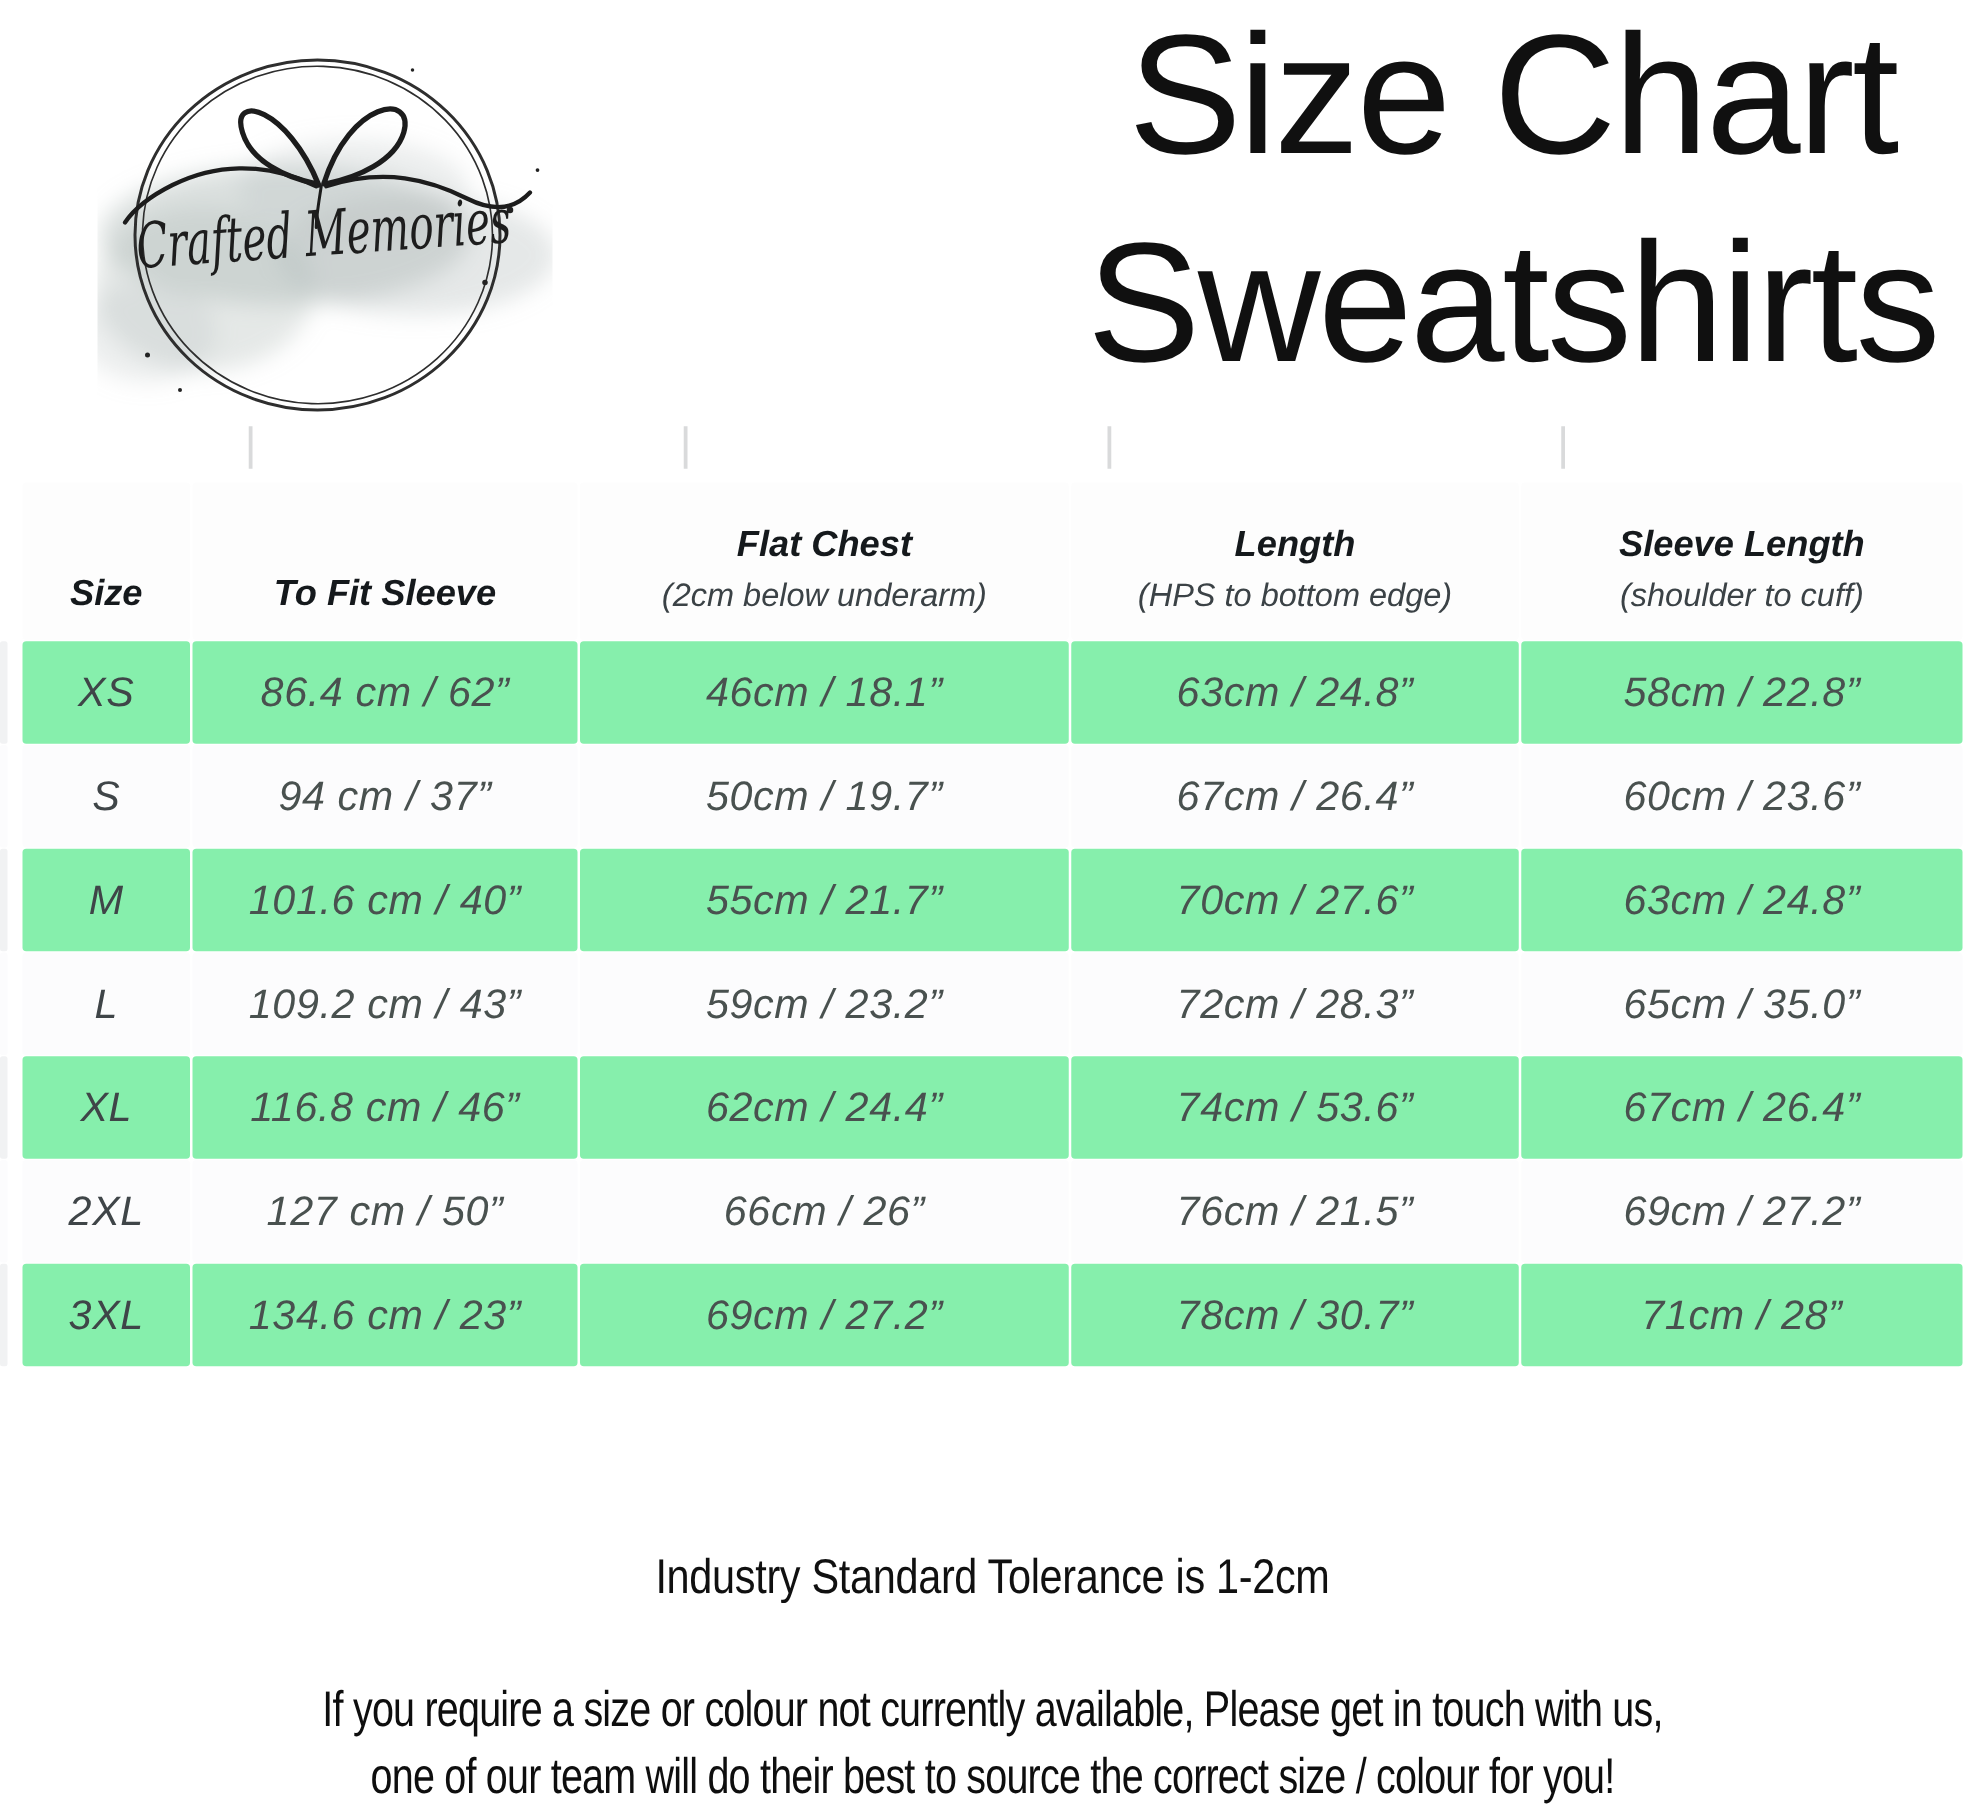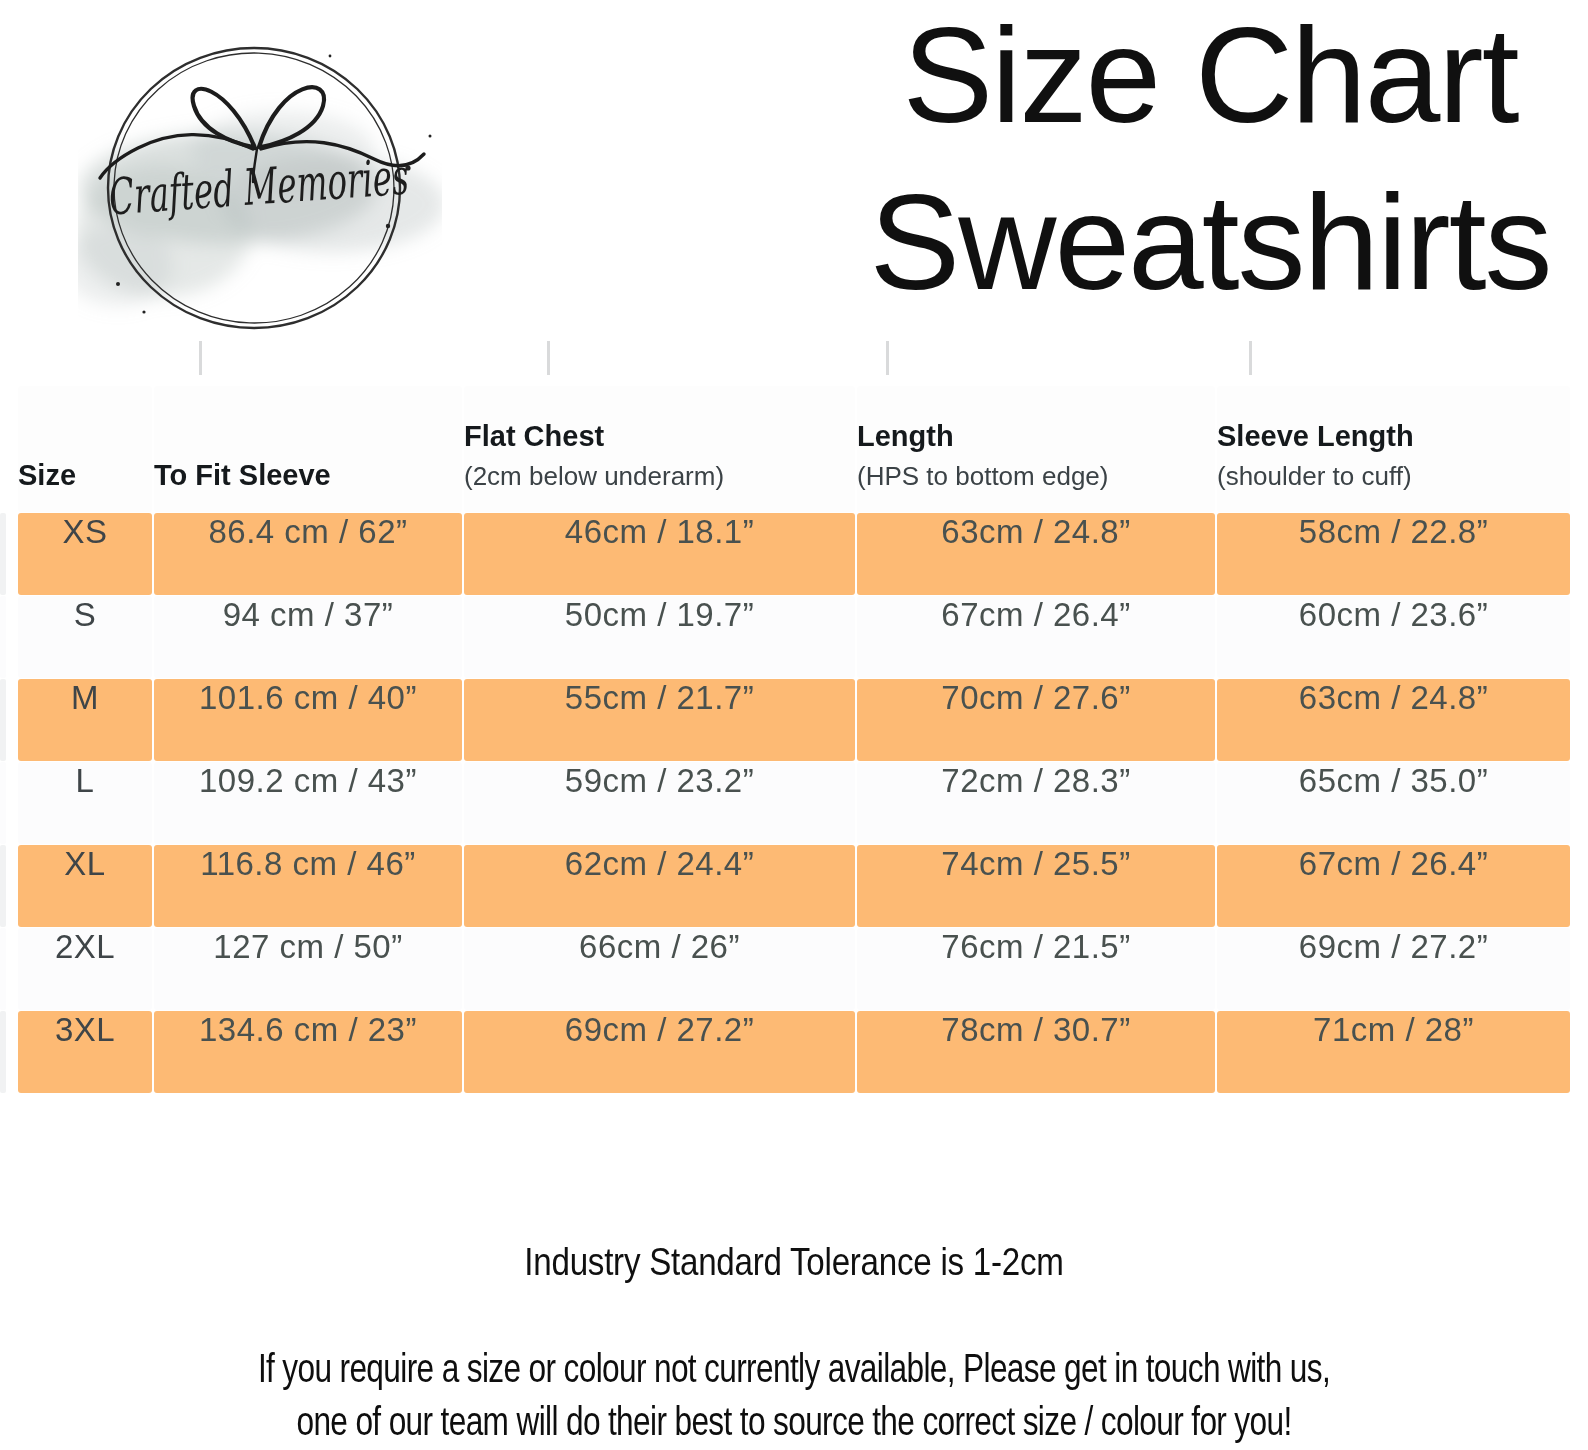--- a/index.html
+++ b/index.html
@@ -21,31 +21,31 @@
   .tick{position:absolute;top:341px;width:3px;height:34px;background:#d2d4d5;opacity:.85;}
   
   .tbl{
     position:absolute;left:18px;top:386px;width:1552px;
     display:grid;
     grid-template-columns:134px 308px 391px 358px 353px;
     grid-template-rows:126px repeat(7,82px);
     column-gap:2px;row-gap:1px;
   }
   .cell{
-    display:flex;align-items:flex-start;justify-content:center;
+    display:flex;align-items:center;justify-content:center;
     border-radius:3px;color:#49514f;
-    font-size:33px;letter-spacing:.5px;
+    font-size:33px;letter-spacing:.5px;font-style:italic;
   }
   .cell.head{
     flex-direction:column;justify-content:flex-end;
     background:#fdfdfd;padding-bottom:20px;box-sizing:border-box;
   }
   .hlabel{font-weight:bold;font-size:29px;color:#15191c;letter-spacing:0;}
   .hsub{font-size:26px;color:#3b4246;letter-spacing:0;margin-top:8px;}
-  .r-odd{background:#fdba74;}
+  .r-odd{background:#86efac;}
   .r-even{background:#fcfcfd;}
   .sizecol{color:#3f4548;}
   
   .sliver{position:absolute;left:0;top:513px;width:6px;}
   .sliver div{height:82px;margin-bottom:1px;border-radius:2px;}
   
   .note-tolerance{
     position:absolute;left:0;top:1240px;width:1588px;text-align:center;
     font-size:39px;line-height:44px;color:#101010;letter-spacing:-.3px;
     transform:scaleX(.85);transform-origin:50% 50%;white-space:nowrap;
@@ -146,21 +146,21 @@
 
   <div class="cell r-even sizecol">L</div>
   <div class="cell r-even">109.2 cm / 43”</div>
   <div class="cell r-even">59cm / 23.2”</div>
   <div class="cell r-even">72cm / 28.3”</div>
   <div class="cell r-even">65cm / 35.0”</div>
 
   <div class="cell r-odd sizecol">XL</div>
   <div class="cell r-odd">116.8 cm / 46”</div>
   <div class="cell r-odd">62cm / 24.4”</div>
-  <div class="cell r-odd">74cm / 25.5”</div>
+  <div class="cell r-odd">74cm / 53.6”</div>
   <div class="cell r-odd">67cm / 26.4”</div>
 
   <div class="cell r-even sizecol">2XL</div>
   <div class="cell r-even">127 cm / 50”</div>
   <div class="cell r-even">66cm / 26”</div>
   <div class="cell r-even">76cm / 21.5”</div>
   <div class="cell r-even">69cm / 27.2”</div>
 
   <div class="cell r-odd sizecol">3XL</div>
   <div class="cell r-odd">134.6 cm / 23”</div>

